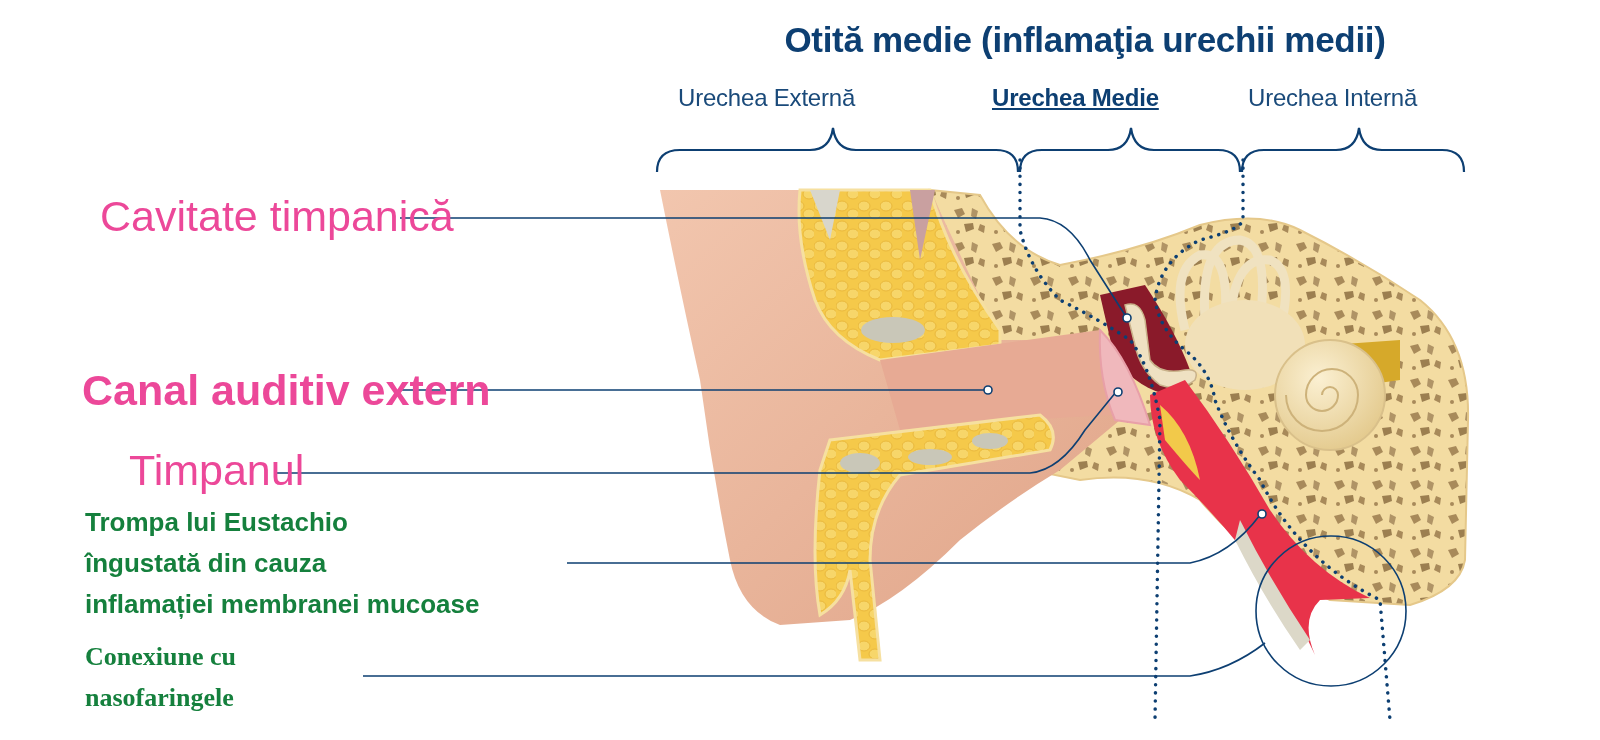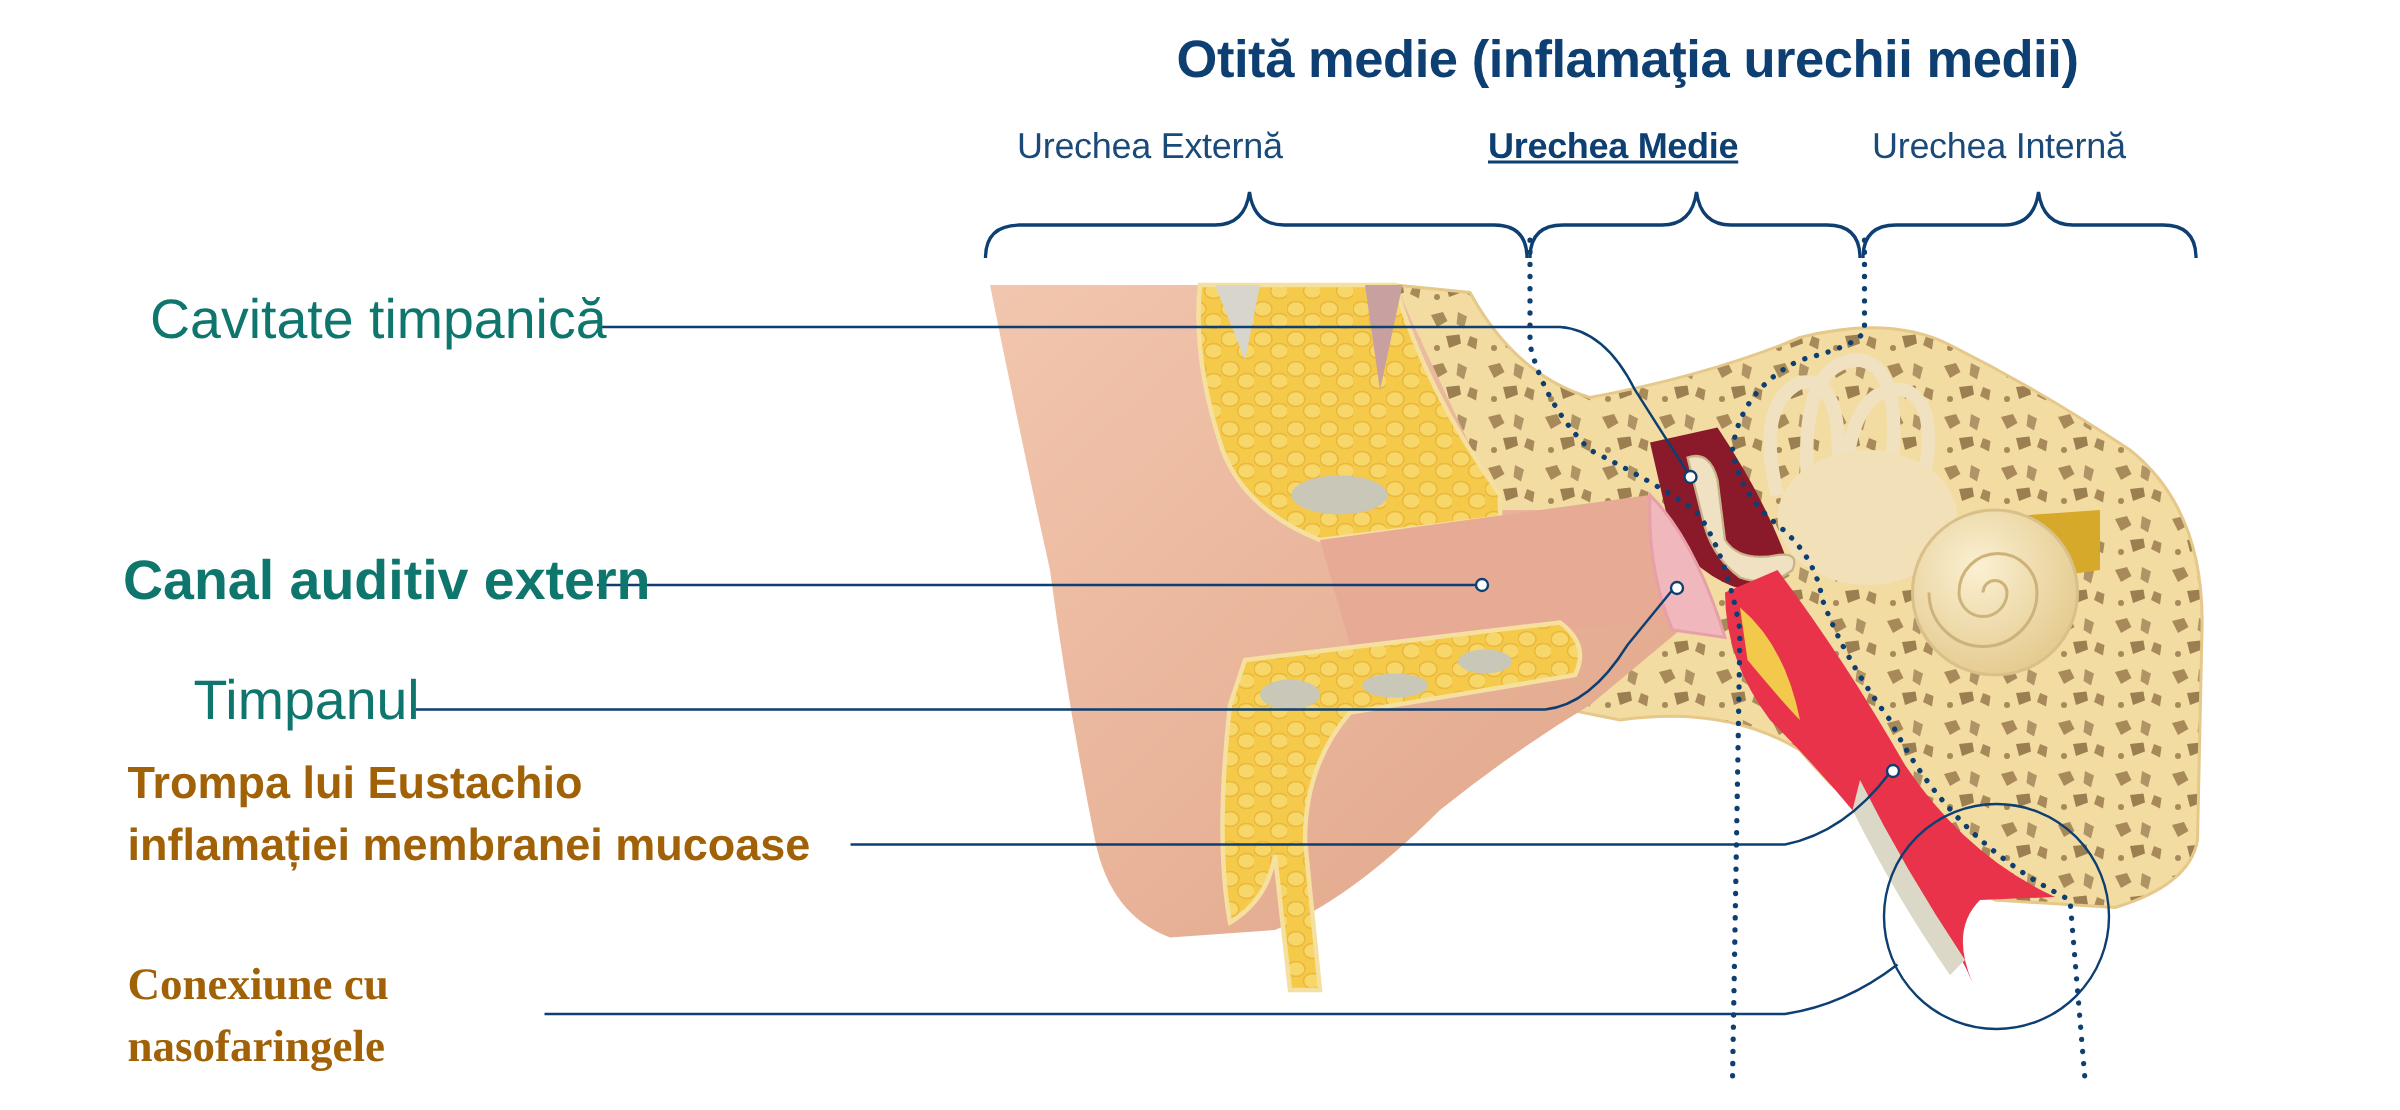--- a/index.html
+++ b/index.html
@@ -2,22 +2,22 @@
 <html><head>
 <meta charset="utf-8">
 <style>
   html, body { margin:0; padding:0; background:#ffffff; }
   body { width:1600px; height:740px; position:relative; overflow:hidden;
          font-family:"Liberation Sans", "DejaVu Sans", sans-serif; color:#0d3f72; }
   .abs { position:absolute; white-space:nowrap; }
   .title { left:0; width:2170px; text-align:center; top:20px; font-size:35px; font-weight:bold; color:#0d3f72; letter-spacing:-0.3px; }
   .section { top:84px; font-size:24px; color:#1a4a7a; font-weight:300; letter-spacing:-0.2px; }
   .section.bold { font-weight:bold; color:#0d3f72; }
-  .lbl { font-size:37px; color:#0f766e; font-weight:300; }
-  .lbl.bold { font-weight:bold; color:#a16207; font-size:30px; line-height:41px; white-space:normal; }
+  .lbl { font-size:43px; color:#ec4899; font-weight:300; }
+  .lbl.bold { font-weight:bold; color:#15803d; font-size:26px; line-height:41px; white-space:normal; }
   svg.art { position:absolute; left:0; top:0; }
 </style>
 </head>
 <body>
 
 <div class="abs title">Otită medie (inflamaţia urechii medii)</div>
 
 <div class="abs section" style="left:678px;">Urechea Externă</div>
 <div class="abs section bold" style="left:992px;text-decoration:underline;">Urechea Medie</div>
 <div class="abs section" style="left:1248px;">Urechea Internă</div>
@@ -109,18 +109,19 @@
     <circle cx="1331" cy="611" r="75"></circle>
   </g>
 </svg>
 
 <div class="abs lbl" style="left:100px; top:192px;">Cavitate timpanică</div>
 <div class="abs lbl" style="left:82px; top:366px;font-weight:bold;">Canal auditiv extern</div>
 <div class="abs lbl" style="left:85px; top:446px;margin-left:44px;">Timpanul</div>
 
 <div class="abs lbl bold" style="left:85px; top:502px; width:520px;">
   <div>Trompa lui Eustachio</div>
+  <div>îngustată din cauza</div>
   <div>inflamației membranei mucoase</div>
 </div>
 <div class="abs lbl bold" style="left:85px; top:636px; width:300px;font-family:Liberation Serif, serif;">
   <div>Conexiune cu</div>
   <div>nasofaringele</div>
 </div>
 
 </body></html>

